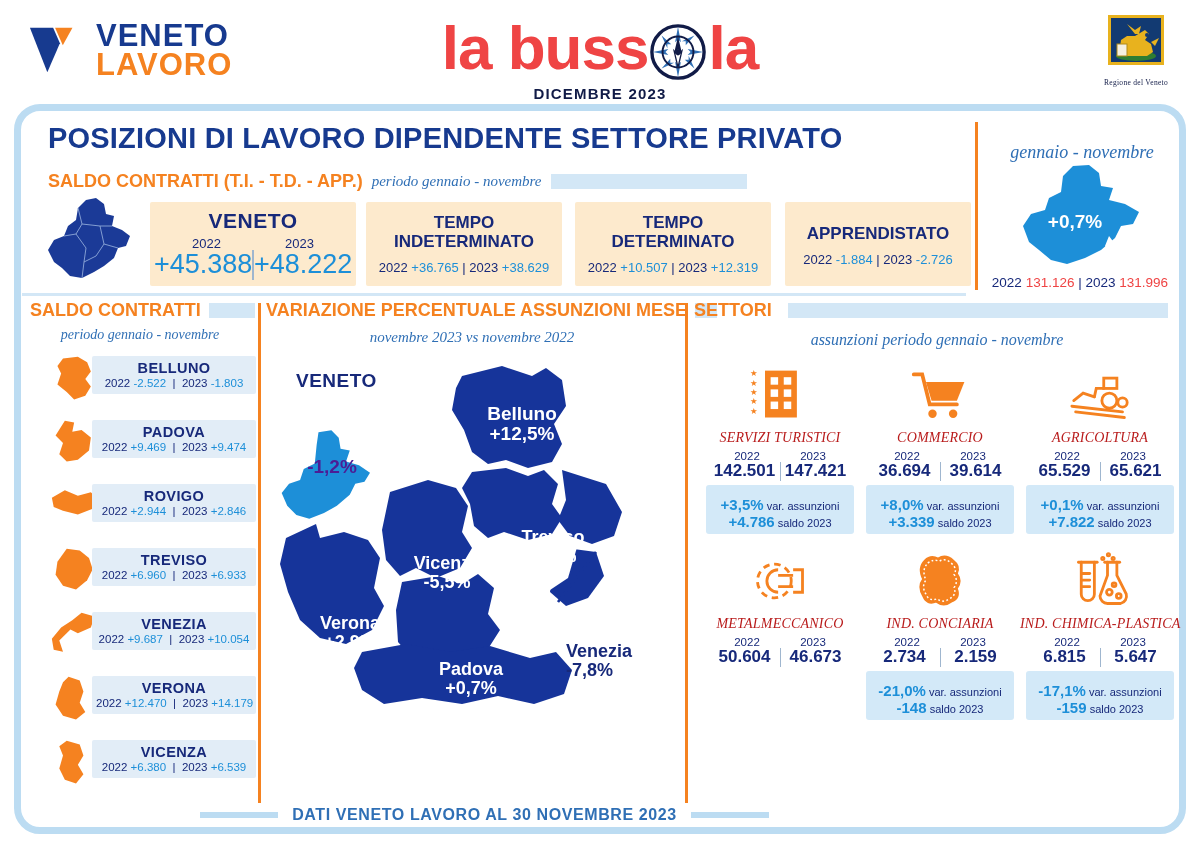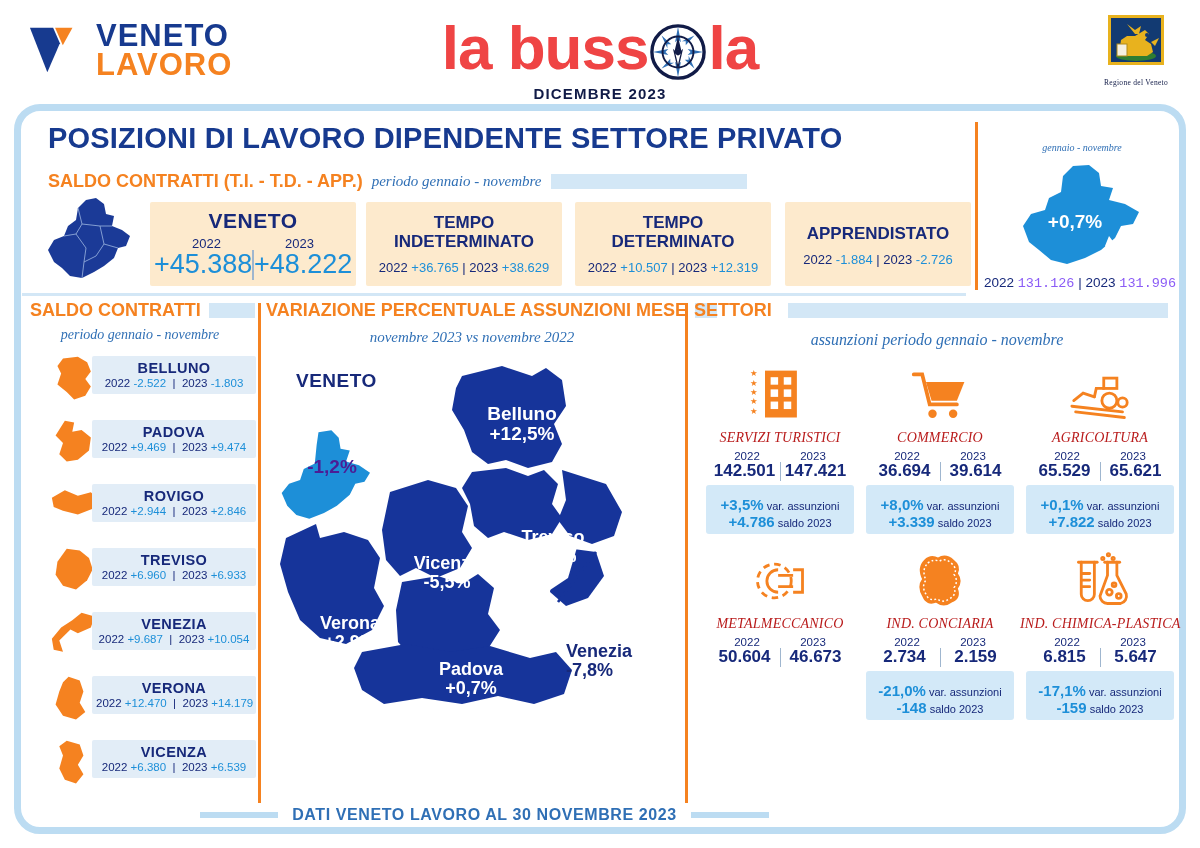--- a/index.html
+++ b/index.html
@@ -65,27 +65,27 @@
   .sb-line { font-size: 13px; color: #17297a; margin-top: 9px; }
   .sb-line b { color: #1d8fd8; font-weight: 500; }
 
   
   .did { position: absolute; left: 975px; top: 118px; width: 206px; height: 172px; }
   .did .orange-rule { position: absolute; left: 0; top: 4px; width: 3px; height: 168px; background: #f58220; }
   .did-head { position: absolute; left: 8px; top: 0; display: flex; align-items: center; gap: 7px; }
   .did-head .sec-label { font-size: 17px; }
   .did-head .bluebar { width: 58px; }
   .did-sub { position: absolute; left: 8px; top: 24px; width: 198px; text-align: center;
-             font-size: 10px; }
+             font-size: 18px; }
   .did-map { position: absolute; left: 30px; top: 46px; width: 148px; height: 106px; }
   .did-pct { position: absolute; left: 30px; top: 93px; width: 140px; text-align: center;
              color: #ffffff; font-size: 19px; font-weight: bold; }
   .did-foot { position: absolute; left: 2px; top: 157px; width: 206px; text-align: center;
               font-size: 13.5px; color: #17297a; }
-  .did-foot b { color: #8b5cf6; font-weight: 500; font-family: Liberation Mono, monospace; }
+  .did-foot b { color: #ef4444; font-weight: 500; }
 
   
   .hr-top { position: absolute; left: 22px; top: 293px; width: 944px; height: 3px; background: #d3e7f6; }
   .vr-1 { position: absolute; left: 258px; top: 303px; width: 3px; height: 500px; background: #f58220; }
   .vr-2 { position: absolute; left: 685px; top: 303px; width: 3px; height: 500px; background: #f58220; }
 
   
   .left-head { position: absolute; left: 30px; top: 300px; display: flex; align-items: center; gap: 8px; }
   .left-head .sec-label { font-size: 18px; }
   .left-head .bluebar { width: 46px; }

